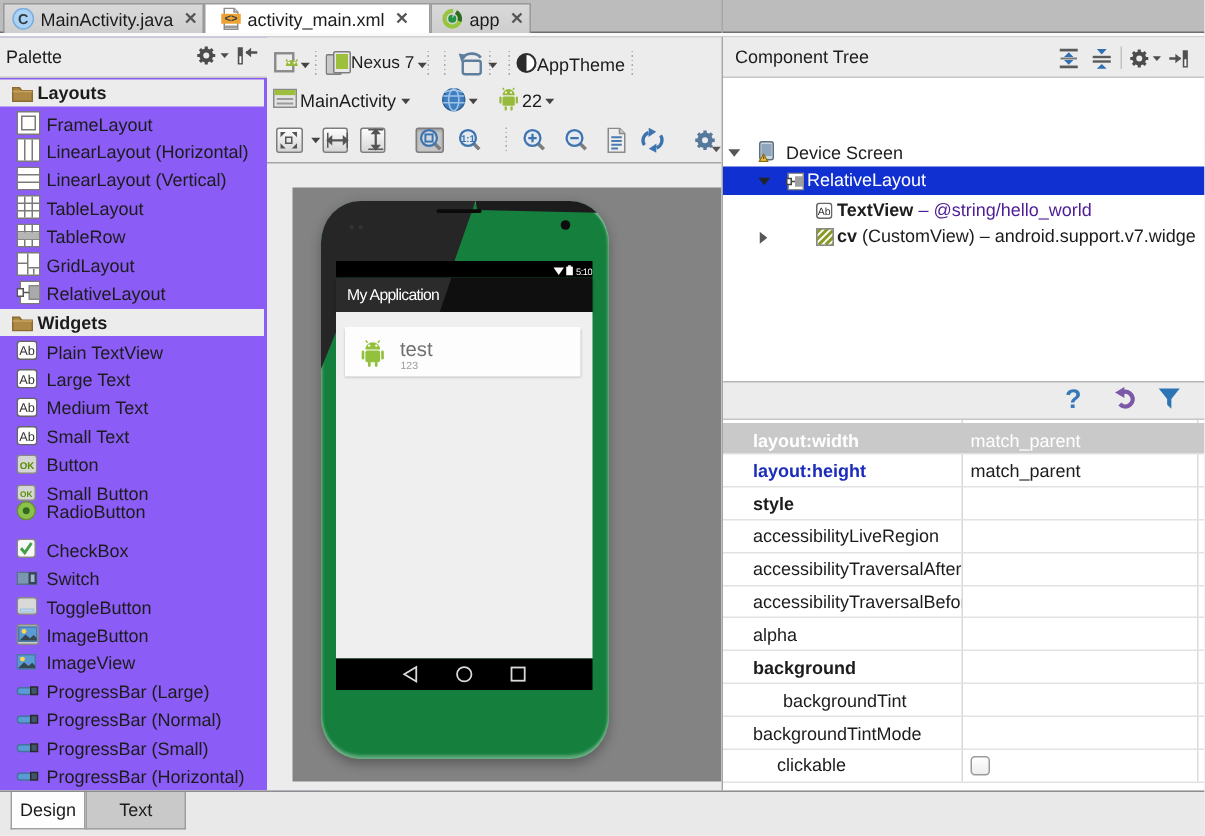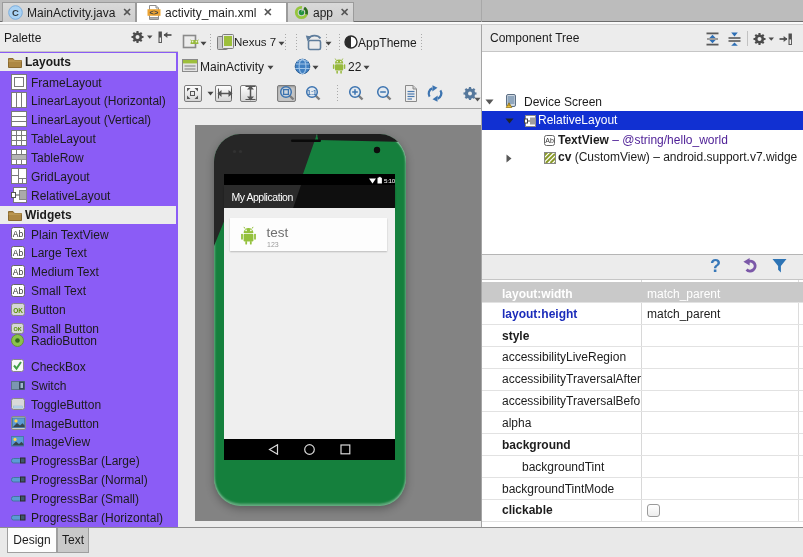--- a/index.html
+++ b/index.html
@@ -31,21 +31,21 @@
 #toolbars { position:absolute; left:0; top:0; width:303px; height:84px; border-bottom:1px solid #a5a5a5; }
 #canvas { position:absolute; left:17px; top:100px; width:286px; height:396px; background:#838383; }
 
 
 #right { left:481px; top:24px; width:322px; height:503px; background:#fff; border-top:1px solid #cfcfcf; border-left:1px solid #a5a5a5;padding-left:26px; }
 
 
 #bottombar { left:0; top:527px; width:803px; height:30px; background:#e9e9e9; border-top:1px solid #8e8e8e; }
 .btab { position:absolute; top:0px; height:25px; display:flex; align-items:center; justify-content:center; font-size:12px; }
 #btab-design { left:7px; width:50px; background:#fdfdfd; border:1px solid #9f9f9f; border-top:none; }
-#btab-text { left:57px; width:32px; background:#c9c9c9; border:1px solid #9f9f9f; border-top:none; }
+#btab-text { left:57px; width:67px; background:#c9c9c9; border:1px solid #9f9f9f; border-top:none; }
 </style>
 </head>
 <body>
 <div id="app">
   <div id="tabbar" class="abs">
     <div class="tab" style="left:2px; width:134px;">
       <svg width="15" height="15" viewBox="0 0 15 15" style="margin-left:5px;">
         <circle cx="7.5" cy="7.5" r="6.8" fill="#a9d2f4" stroke="#7aadde" stroke-width="1"></circle>
         <text x="7.5" y="11" font-size="9.5" font-weight="bold" fill="#30383f" text-anchor="middle" font-family="Liberation Sans">C</text>
       </svg>
@@ -640,21 +640,21 @@
 <div style="position:absolute; left:0; top:174.80px; width:321px; height:1px; background:#e2e2e2;"></div>
 <div style="position:absolute; left:0; top:174.80px; width:321px; height:21.85px;margin-left:20px; ">
           <div style="position:absolute; left:20px; top:4.6px; width:139px; white-space:nowrap; overflow:hidden; ">backgroundTint</div>
         </div>
 <div style="position:absolute; left:0; top:196.65px; width:321px; height:1px; background:#e2e2e2;"></div>
 <div style="position:absolute; left:0; top:196.65px; width:321px; height:21.85px; ">
           <div style="position:absolute; left:20px; top:4.6px; width:139px; white-space:nowrap; overflow:hidden; ">backgroundTintMode</div>
         </div>
 <div style="position:absolute; left:0; top:218.50px; width:321px; height:1px; background:#e2e2e2;"></div>
 <div style="position:absolute; left:0; top:218.50px; width:321px; height:21.85px; ">
-          <div style="position:absolute; left:20px; top:4.6px; width:139px; white-space:nowrap; overflow:hidden;font-weight:bold; ">clickable</div>
+          <div style="position:absolute; left:36px; top:4.6px; width:139px; white-space:nowrap; overflow:hidden; ">clickable</div>
           <div style="position:absolute; left:165px; top:5.5px; width:13px; height:13px; border:1px solid #9a9a9a; border-radius:3px; background:linear-gradient(#fff,#ededed);"></div>
         </div>
 <div style="position:absolute; left:0; top:240.35px; width:321px; height:1px; background:#e2e2e2;"></div>
 </div>
   </div>
   <div id="bottombar" class="abs">
     <div id="btab-design" class="btab">Design</div>
     <div id="btab-text" class="btab">Text</div>
   </div>
 </div>

